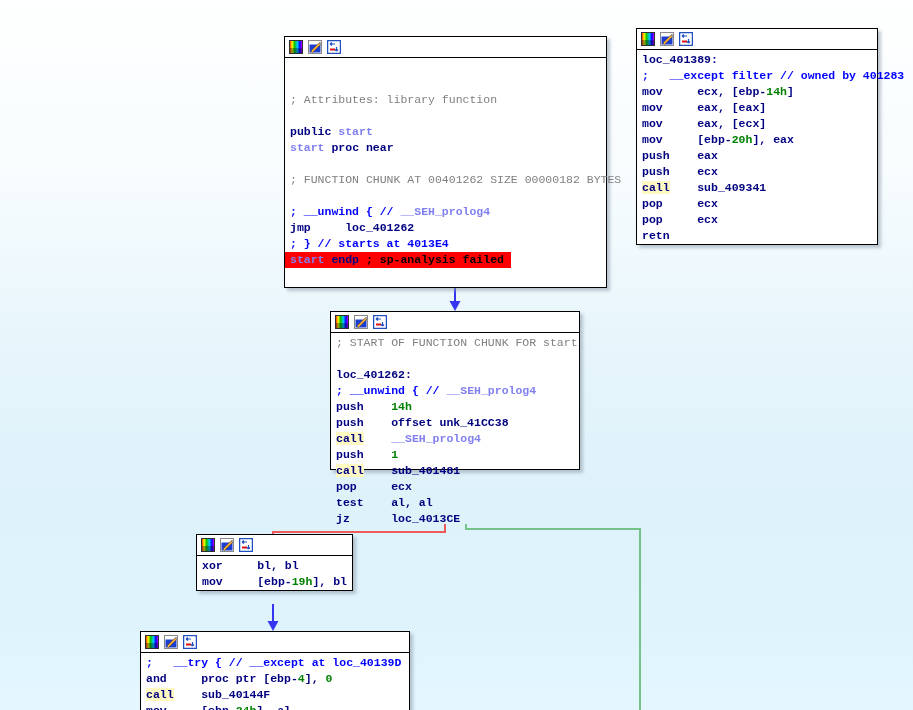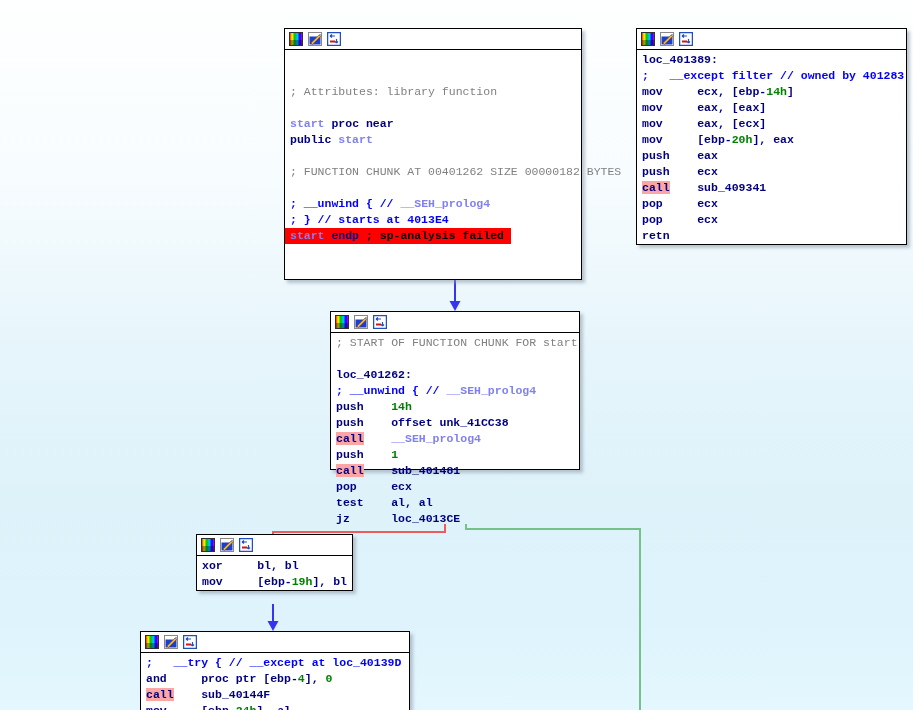--- a/index.html
+++ b/index.html
@@ -31,40 +31,40 @@
   .line{
     height:16px;line-height:16px;white-space:pre;overflow:visible;
     font-size:11.5px;font-weight:bold;
   }
   .sg-gray{color:#808080;font-weight:normal;}
   .sg-blue{color:#0000ff;}
   .sg-navy{color:#000080;}
   .sg-green{color:#008000;}
   .sg-peri{color:#8080f0;}
   .sg-black{color:#000000;}
-  .sg-call{color:#000080;background:#fca5a5;}
+  .sg-call{color:#000080;background:#fef9c3;}
   .band-red{
     display:inline-block;background:#ff0000;
     margin-left:-5px;padding-left:5px;padding-right:7px;
   }
 </style>
 </head>
 <body>
 
 <div id="stage">
   <svg class="edges" viewBox="0 0 913 710">
       <polyline points="455,280 455,302" fill="none" stroke="#3535f0" stroke-width="2"></polyline>
       <polygon points="455,311 449.5,301 460.5,301" fill="#3535f0"></polygon>
       <polyline points="445,524 445,532 273,532 273,538" fill="none" stroke="#ef5a5a" stroke-width="2"></polyline>
       <polygon points="273,547 267.5,537 278.5,537" fill="#ef5a5a"></polygon>
       <polyline points="466,524 466,529 640,529 640,711" fill="none" stroke="#74c189" stroke-width="2"></polyline>
       <polyline points="273,604 273,622" fill="none" stroke="#3535f0" stroke-width="2"></polyline>
       <polygon points="273,631 267.5,621 278.5,621" fill="#3535f0"></polygon>
     </svg>
-<div class="node" style="left: 284px; top: 28px; width: 298px; height: 252px;">
+<div class="node" style="left: 284px; top: 36px; width: 323px; height: 252px;">
       <div class="titlebar">
         <span class="icon"><svg width="14" height="14" viewBox="0 0 14 14">
             <defs>
               <linearGradient id="pg" x1="0" y1="0" x2="1" y2="0">
                 <stop offset="0" stop-color="#ff0000"></stop>
                 <stop offset="0.2" stop-color="#ffff00"></stop>
                 <stop offset="0.4" stop-color="#00c000"></stop>
                 <stop offset="0.6" stop-color="#00ccff"></stop>
                 <stop offset="0.8" stop-color="#0000ff"></stop>
                 <stop offset="1" stop-color="#ff00ff"></stop>
@@ -84,31 +84,32 @@
             <path d="M3 4 L8 4 M3 4 L5 2.5 M3 4 L5 5.5" stroke="#2050c0" stroke-width="1.2" fill="none"></path>
             <rect x="3" y="8.5" width="5" height="2" fill="#dd1111"></rect>
             <path d="M9.5 7 L9.5 11 M9.5 11 L8 9.5 M9.5 11 L11 9.5" stroke="#2050c0" stroke-width="1.2" fill="none"></path>
           </svg></span>
       </div>
       <div class="nodebody">
         <div class="line">&nbsp;</div>
         <div class="line">&nbsp;</div>
         <div class="line"><span class="sg-gray">; Attributes: library function</span></div>
         <div class="line">&nbsp;</div>
+        <div class="line"><span class="sg-navy">public </span><span class="sg-peri">start</span></div>
         <div class="line"><span class="sg-peri">start </span><span class="sg-navy">proc near</span></div>
-        <div class="line"><span class="sg-navy">public </span><span class="sg-peri">start</span></div>
         <div class="line">&nbsp;</div>
         <div class="line"><span class="sg-gray">; FUNCTION CHUNK AT 00401262 SIZE 00000182 BYTES</span></div>
         <div class="line">&nbsp;</div>
         <div class="line"><span class="sg-blue">; __unwind { // </span><span class="sg-peri">__SEH_prolog4</span></div>
+        <div class="line"><span class="sg-navy">jmp     loc_401262</span></div>
         <div class="line"><span class="sg-blue">; } // starts at 4013E4</span></div>
         <div class="line"><span class="band-red"><span class="sg-peri">start</span><span class="sg-navy"> endp</span><span class="sg-black"> ; sp-analysis failed</span></span></div>
       </div>
     </div>
-    <div class="node" style="left: 636px; top: 28px; width: 271px; height: 217px;">
+    <div class="node" style="left: 636px; top: 28px; width: 242px; height: 217px;">
       <div class="titlebar">
         <span class="icon"><svg width="14" height="14" viewBox="0 0 14 14">
             <defs>
               <linearGradient id="pg" x1="0" y1="0" x2="1" y2="0">
                 <stop offset="0" stop-color="#ff0000"></stop>
                 <stop offset="0.2" stop-color="#ffff00"></stop>
                 <stop offset="0.4" stop-color="#00c000"></stop>
                 <stop offset="0.6" stop-color="#00ccff"></stop>
                 <stop offset="0.8" stop-color="#0000ff"></stop>
                 <stop offset="1" stop-color="#ff00ff"></stop>

